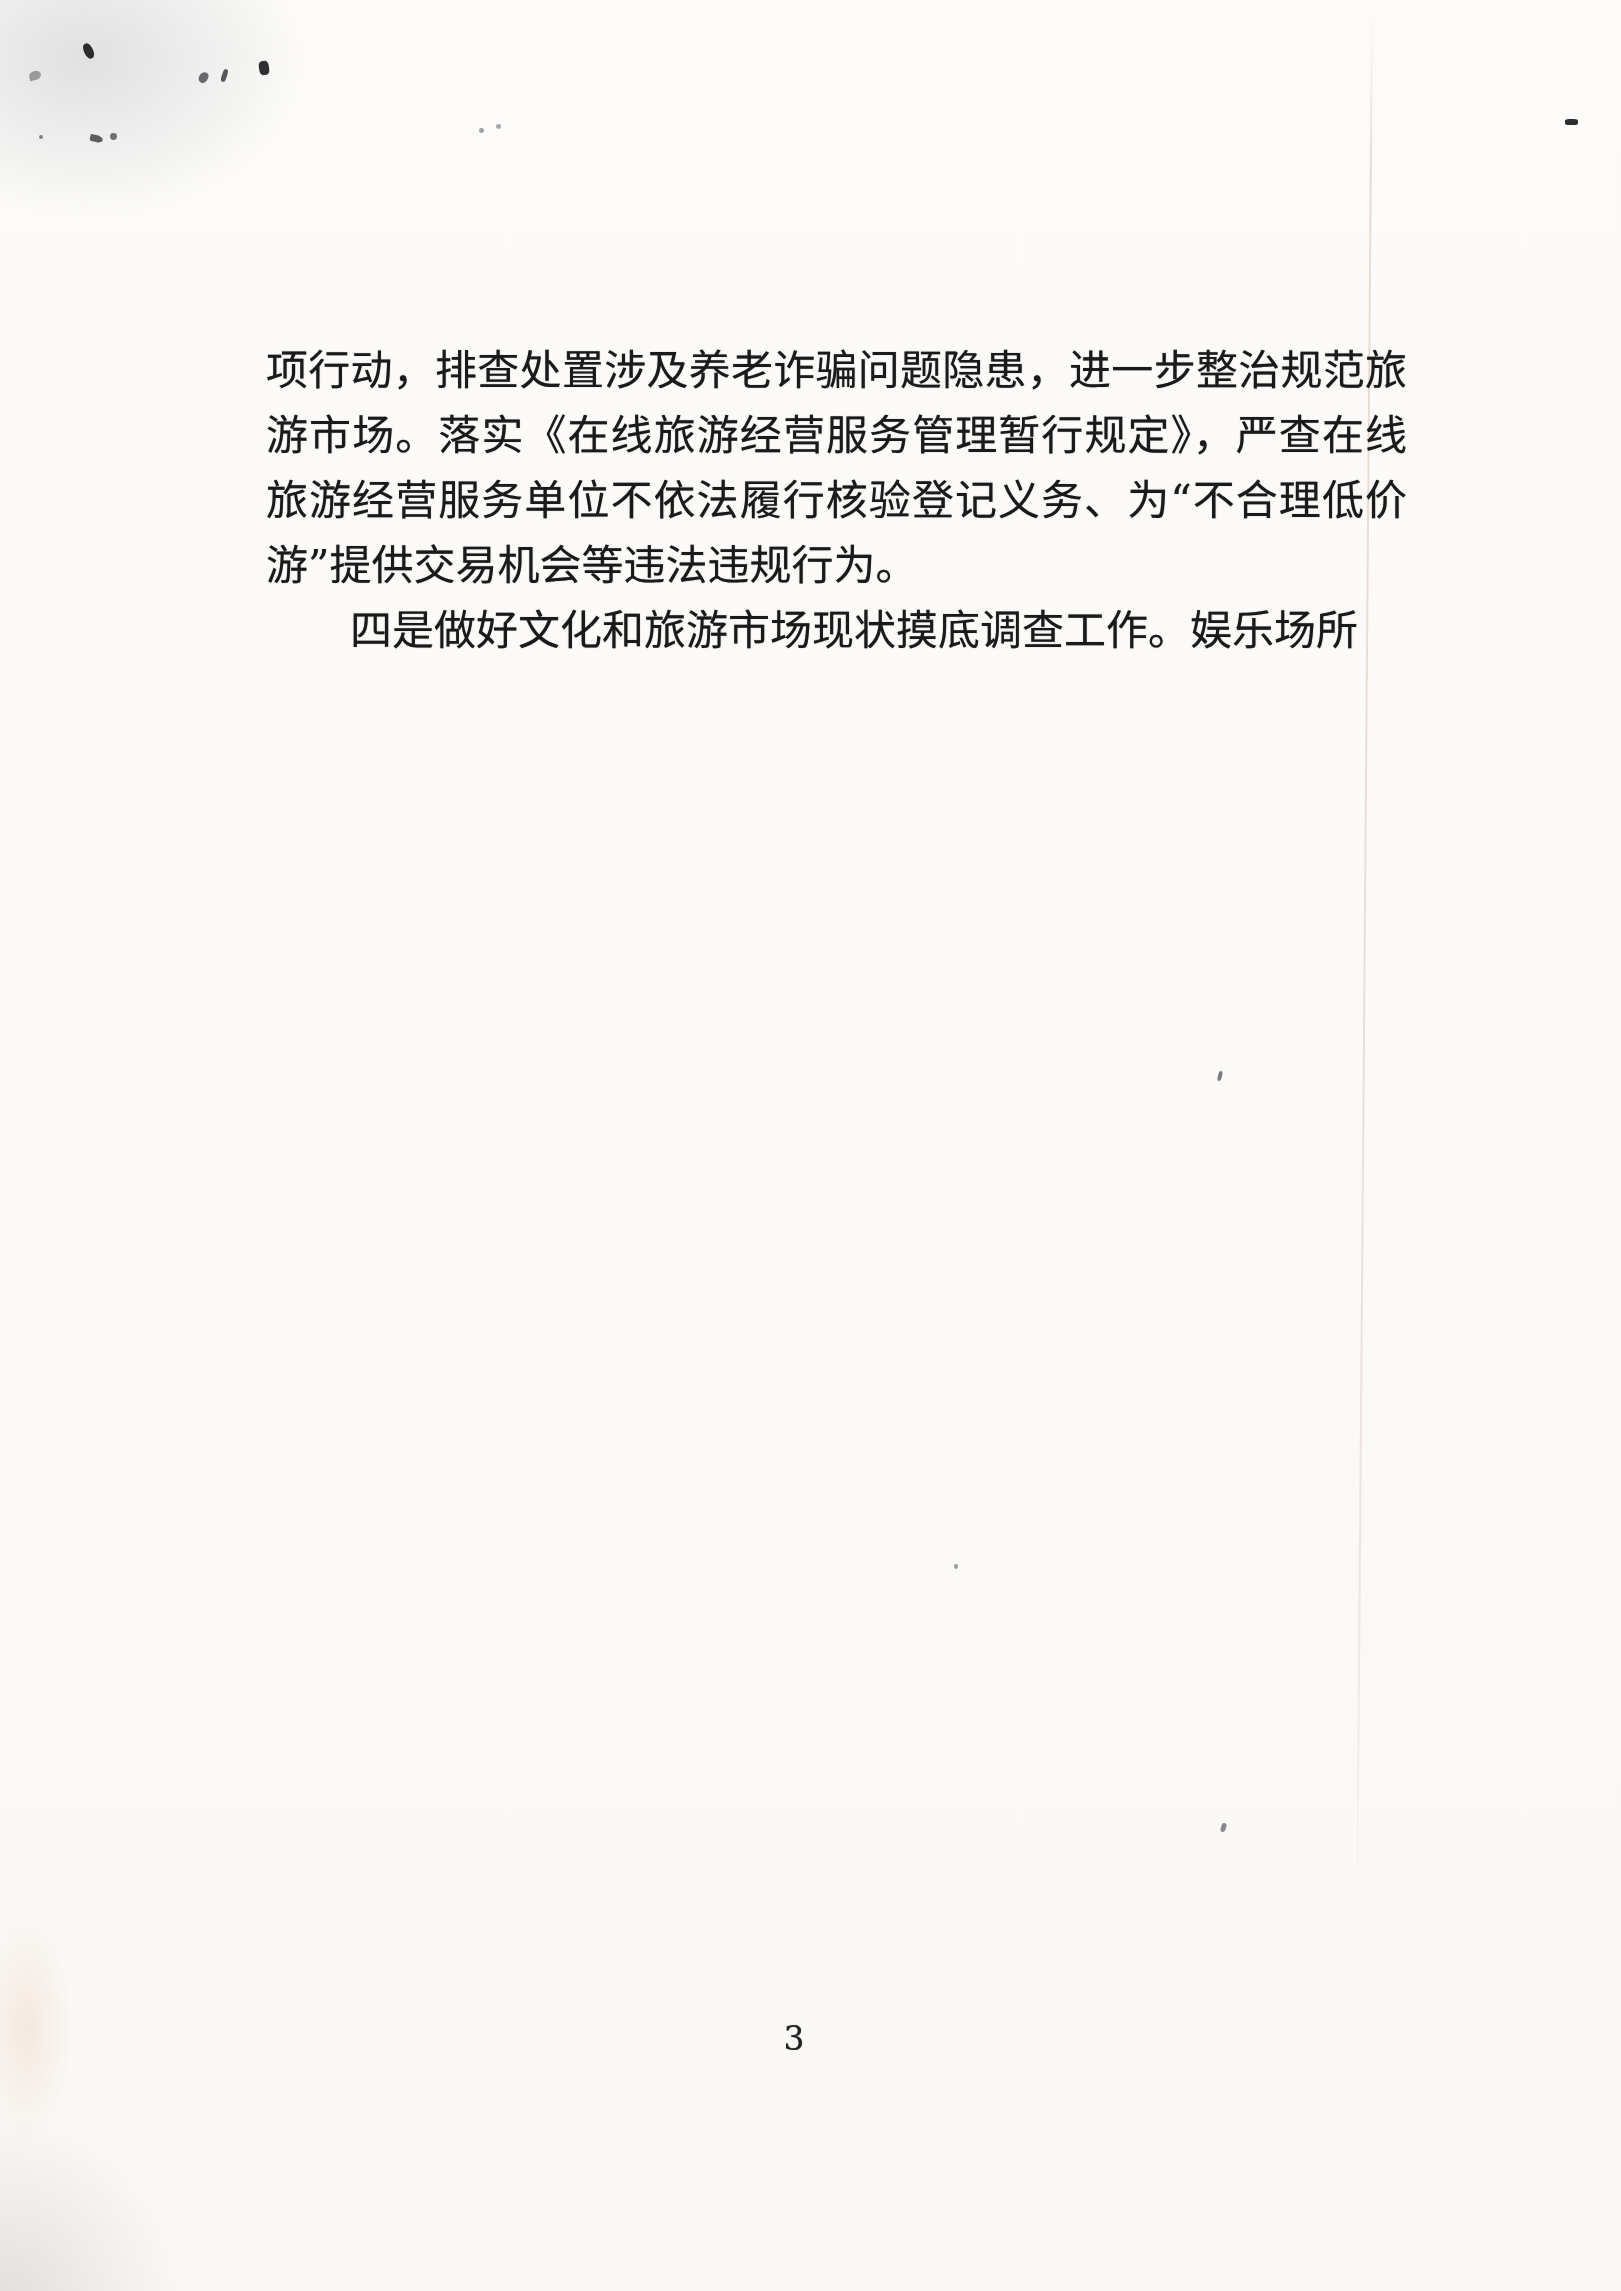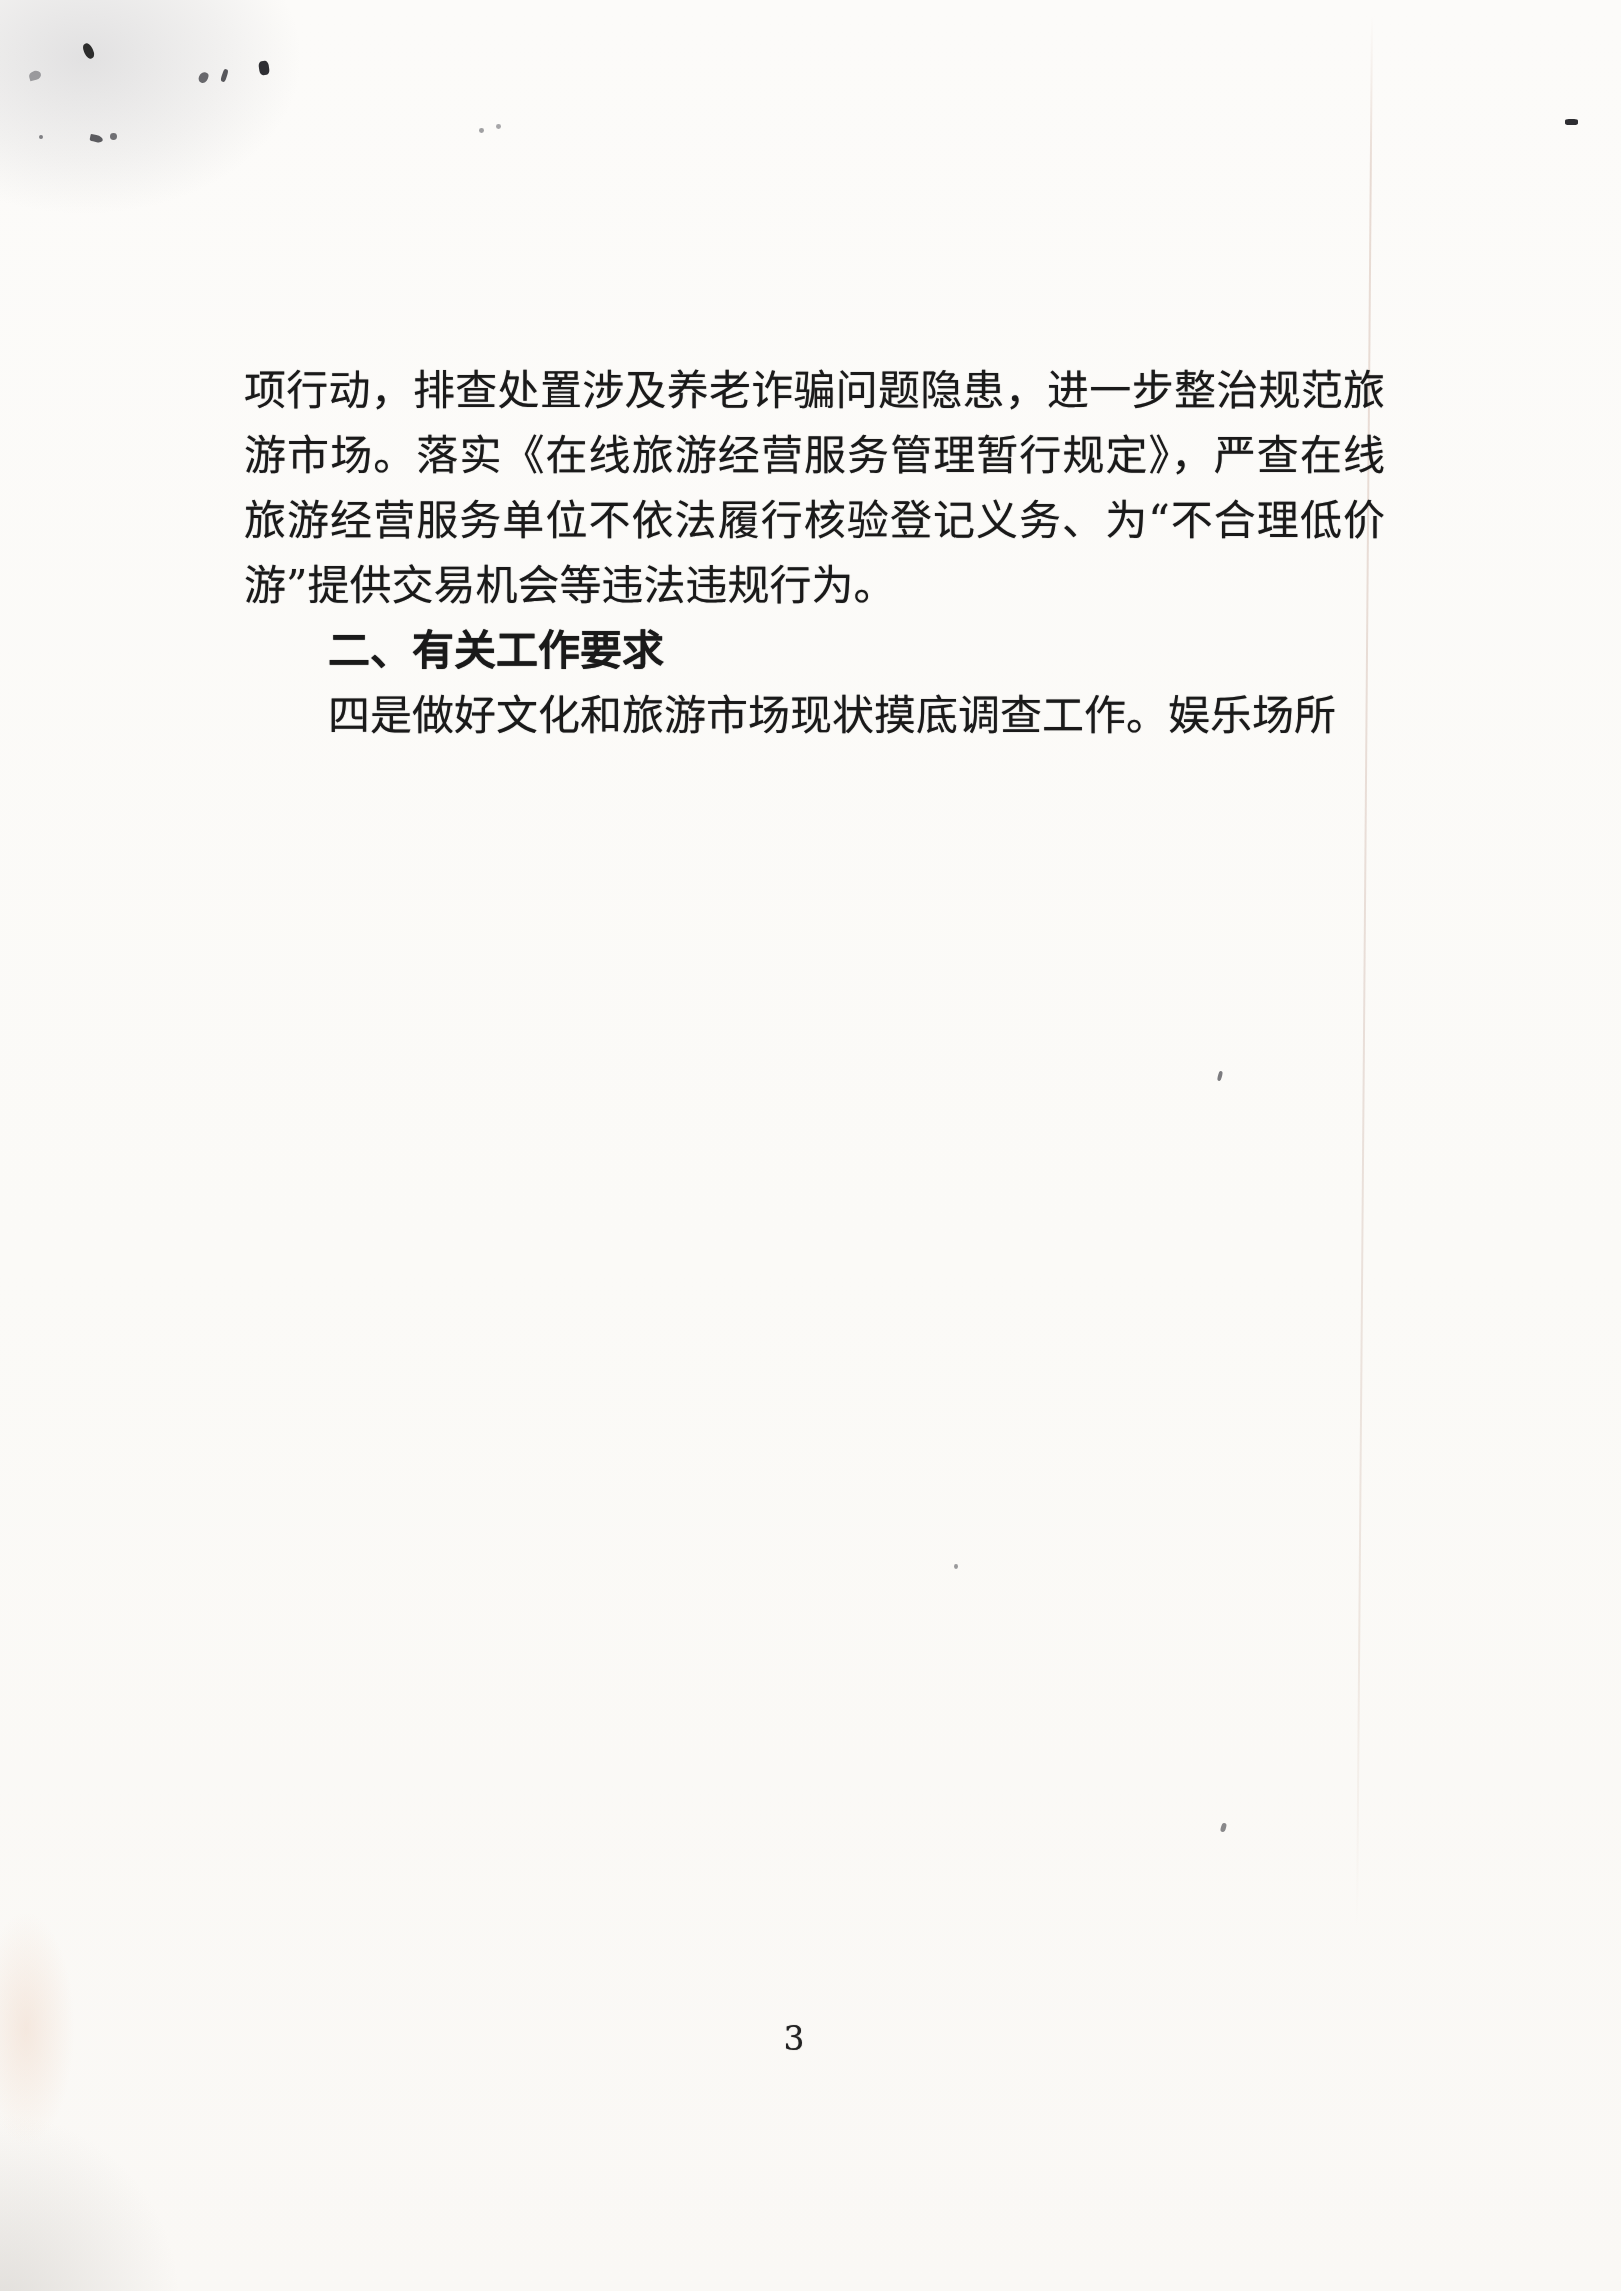--- a/index.html
+++ b/index.html
@@ -6,21 +6,21 @@
   body{
     width:1621px;height:2292px;
     background:linear-gradient(180deg,#fcfbf9 0%,#fbfaf7 55%,#faf8f5 100%);
     position:relative;overflow:hidden;
     font-family:"DejaVu Serif",serif;
   }
   .page{position:absolute;inset:0;}
 
   
   .textblock{
-    position:absolute;left:244px;top:338px;width:1141px;margin-top:20px;
+    position:absolute;left:266px;top:338px;width:1141px;
   }
   .para{
     margin:0;
     font-family:"DejaVu Serif",serif;
     font-size:42px;
     line-height:65px;
     color:var(--ink,#1a1a1a);
     text-align:justify;
     text-justify:inter-character;
     text-shadow:0 0 1px rgba(25,25,25,0.55);
@@ -88,20 +88,19 @@
   <div class="speck" style="left:110px;top:133px;width:6.9px;height:6.9px;background:rgba(70,70,75,0.75);border-radius:50%;"></div>
   <div class="speck" style="left:479px;top:128px;width:4.9px;height:4.9px;background:rgba(110,110,115,0.65);border-radius:50%;"></div>
   <div class="speck" style="left:496px;top:124px;width:4.9px;height:4.9px;background:rgba(110,110,115,0.6);border-radius:50%;"></div>
   <div class="speck" style="left:1565px;top:119px;width:12.7px;height:5.9px;background:#2e2e32;border-radius:30%;"></div>
   <div class="speck" style="left:1218px;top:1071px;width:3.9px;height:9.8px;background:rgba(70,70,75,0.7);border-radius:40%;transform:rotate(14deg);"></div>
   <div class="speck" style="left:954px;top:1564px;width:3.9px;height:4.9px;background:rgba(90,90,95,0.6);border-radius:50%;"></div>
   <div class="speck" style="left:1221px;top:1823px;width:4.9px;height:8.8px;background:rgba(75,75,80,0.65);border-radius:40%;transform:rotate(16deg);"></div>
 
   <div class="textblock" id="textblock">
       <p class="para body">项行动，排查处置涉及养老诈骗问题隐患，进一步整治规范旅游市场。落实《在线旅游经营服务管理暂行规定》，严查在线旅游经营服务单位不依法履行核验登记义务、为“不合理低价游”提供交易机会等违法违规行为。</p>
-      <p class="para heading indent">二、有关工作要求</p>
       <p class="para body indent">四是做好文化和旅游市场现状摸底调查工作。娱乐场所</p>
     </div>
 
   <div class="pagenum">3</div>
 
 </div>
 
 
 </body></html>

